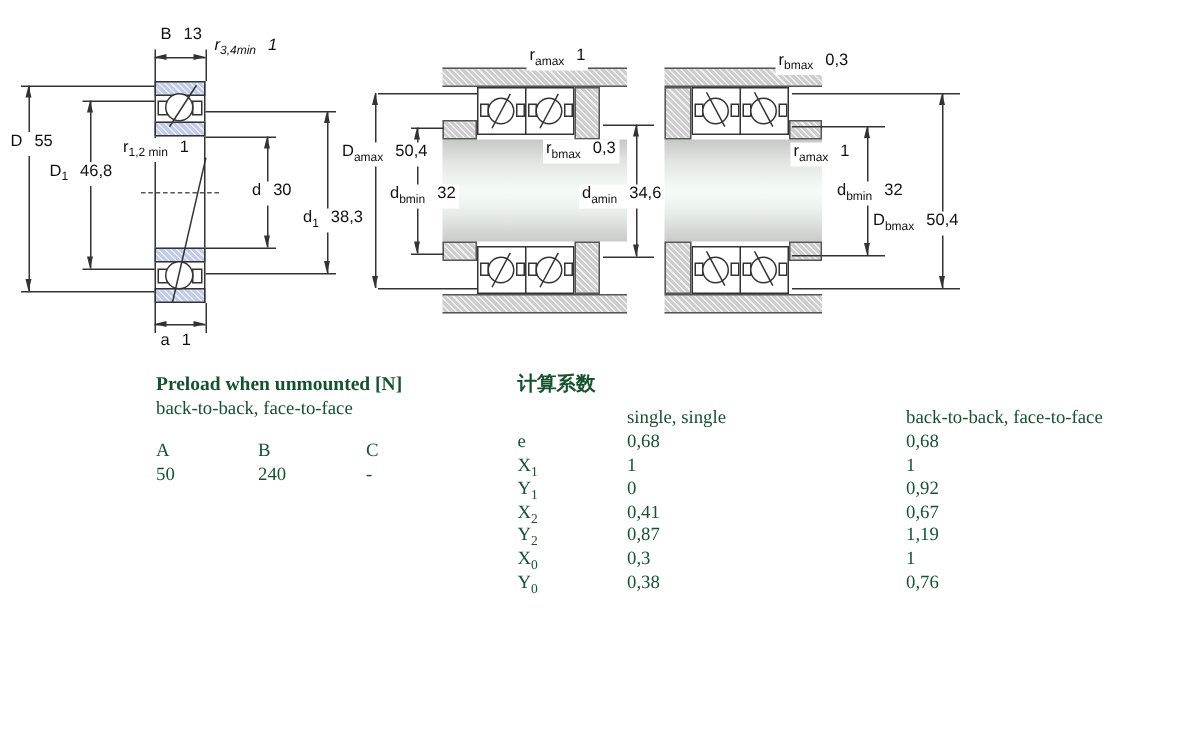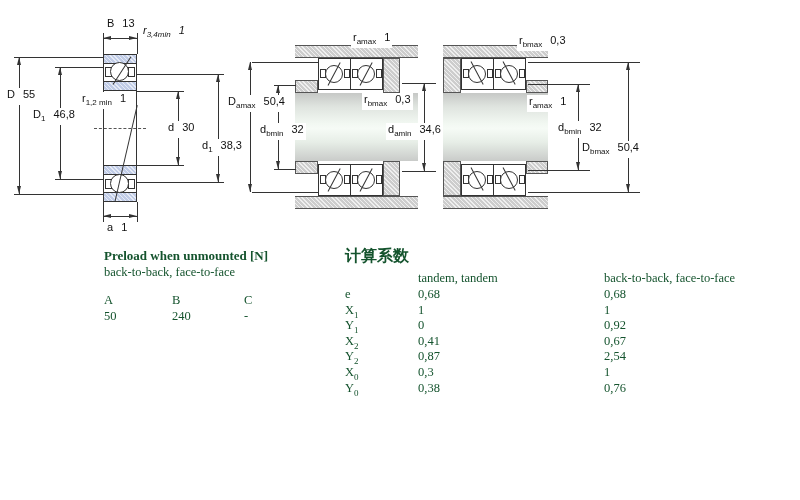--- a/index.html
+++ b/index.html
@@ -181,22 +181,22 @@
     <div class="t" style="left:104px;top:265px;">back-to-back, face-to-face</div>
     <div class="t" style="left:104px;top:293px;">A</div>
     <div class="t" style="left:172px;top:293px;">B</div>
     <div class="t" style="left:244px;top:293px;">C</div>
     <div class="t" style="left:104px;top:309px;">50</div>
     <div class="t" style="left:172px;top:309px;">240</div>
     <div class="t" style="left:244px;top:309px;">-</div>
   </div>
 
   <div class="grp">
-    <div class="t bold" style="left:345px;top:248px;font-size:16px;">计算系数</div>
-    <div class="t" style="left:418px;top:271px;">tandem, tandem</div>
+    <div class="t bold" style="left:345px;top:248px;font-size:13px;">计算系数</div>
+    <div class="t" style="left:418px;top:271px;">single, single</div>
     <div class="t" style="left:604px;top:271px;">back-to-back, face-to-face</div>
 
     <div>
       <div class="t" style="left:345px;top:287px;"><span>e</span><sub></sub></div>
       <div class="t" style="left:418px;top:287px;">0,68</div>
       <div class="t" style="left:604px;top:287px;">0,68</div>
     </div>
     <div>
       <div class="t" style="left:345px;top:303px;"><span>X</span><sub>1</sub></div>
       <div class="t" style="left:418px;top:303px;">1</div>
@@ -208,21 +208,21 @@
       <div class="t" style="left:604px;top:318px;">0,92</div>
     </div>
     <div>
       <div class="t" style="left:345px;top:334px;"><span>X</span><sub>2</sub></div>
       <div class="t" style="left:418px;top:334px;text-align:center;">0,41</div>
       <div class="t" style="left:604px;top:334px;">0,67</div>
     </div>
     <div>
       <div class="t" style="left:345px;top:349px;"><span>Y</span><sub>2</sub></div>
       <div class="t" style="left:418px;top:349px;">0,87</div>
-      <div class="t" style="left:604px;top:349px;">2,54</div>
+      <div class="t" style="left:604px;top:349px;">1,19</div>
     </div>
     <div>
       <div class="t" style="left:345px;top:365px;"><span>X</span><sub>0</sub></div>
       <div class="t" style="left:418px;top:365px;">0,3</div>
       <div class="t" style="left:604px;top:365px;">1</div>
     </div>
     <div>
       <div class="t" style="left:345px;top:381px;"><span>Y</span><sub>0</sub></div>
       <div class="t" style="left:418px;top:381px;">0,38</div>
       <div class="t" style="left:604px;top:381px;text-align:center;">0,76</div>

